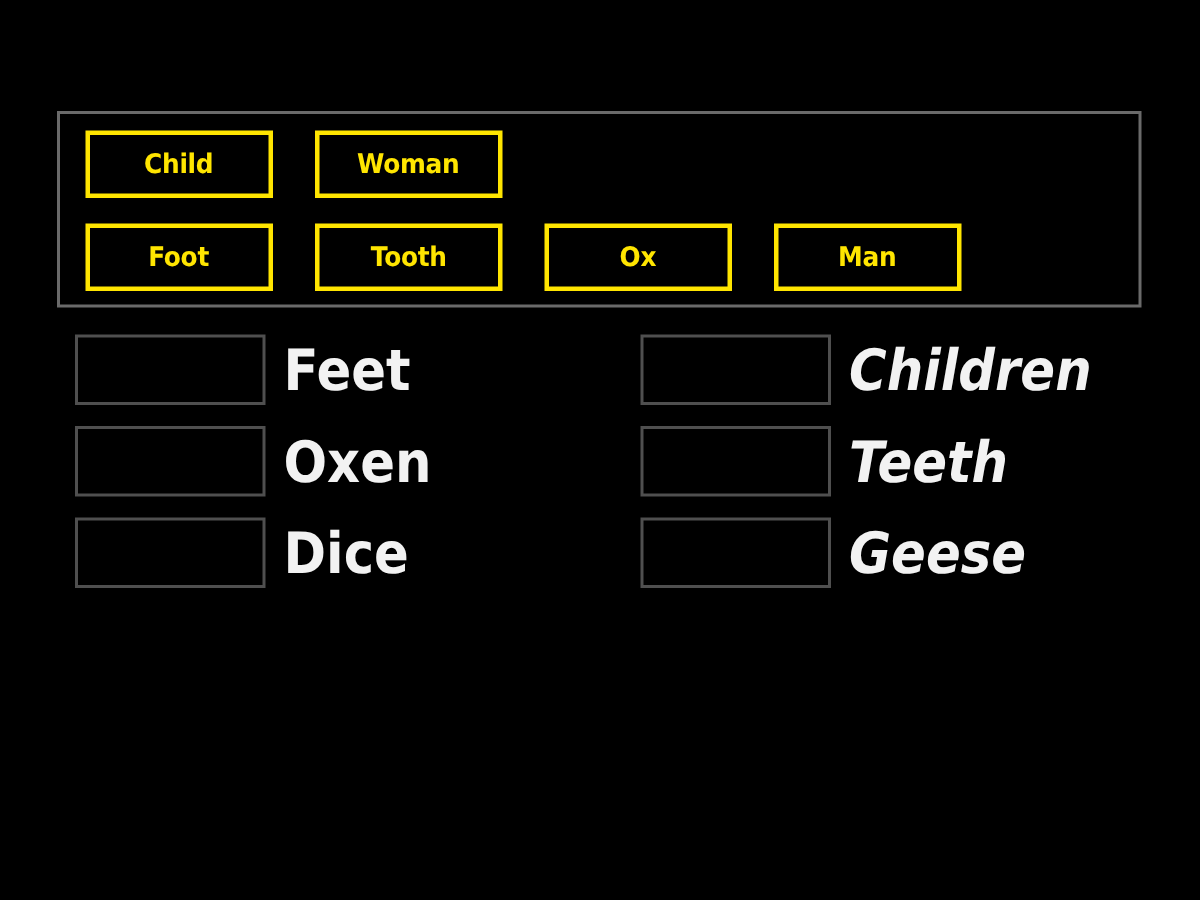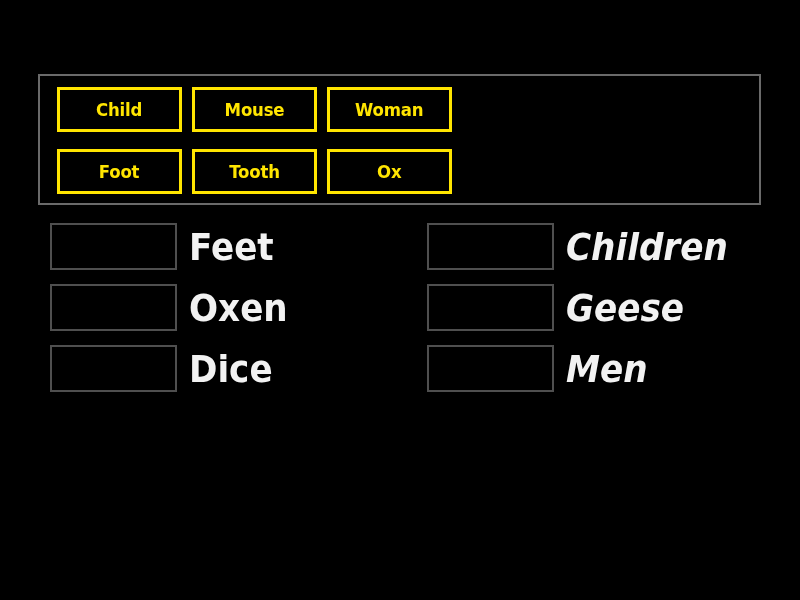--- a/index.html
+++ b/index.html
@@ -23,21 +23,21 @@
     width: 723px;
     height: 131px;
     box-sizing: border-box;
     border: 2px solid #6a6a6a;
     background: #000000;
   }
   .bank-row {
     position: absolute;
     left: 17px;
     display: flex;
-    gap: 10px;
+    gap: 28px;
   }
   .bank-row.row-1 { top: 11px; }
   .bank-row.row-2 { top: 73px; }
 
   .word-tile {
     width: 125px;
     height: 45px;
     box-sizing: border-box;
     border: 3px solid #ffe500;
     background: #000000;
@@ -101,36 +101,36 @@
 </head>
 <body>
 
 <div id="word-bank">
 
   <div class="bank-row row-1">
     <div class="word-tile">
       <span class="tile-label">Child</span>
     </div>
     <div class="word-tile">
-      <span class="tile-label">Mouse</span>
-    </div>
-    <div class="word-tile">
       <span class="tile-label">Woman</span>
     </div>
   </div>
 
   <div class="bank-row row-2">
     <div class="word-tile">
       <span class="tile-label">Foot</span>
     </div>
     <div class="word-tile">
       <span class="tile-label">Tooth</span>
     </div>
     <div class="word-tile">
       <span class="tile-label">Ox</span>
+    </div>
+    <div class="word-tile">
+      <span class="tile-label">Man</span>
     </div>
   </div>
 
 </div>
 
 <div id="answers">
 
   <div class="answer-col col-left">
 
     <div class="answer-row">
@@ -152,26 +152,26 @@
 
   </div>
 
   <div class="answer-col col-right">
 
     <div class="answer-row">
       <div class="drop-slot"></div>
       <div class="answer-label">Children</div>
     </div>
 
+    <div class="answer-row">
+      <div class="drop-slot"></div>
+      <div class="answer-label">Teeth</div>
+    </div>
 
     <div class="answer-row">
       <div class="drop-slot"></div>
       <div class="answer-label">Geese</div>
     </div>
 
-    <div class="answer-row">
-      <div class="drop-slot"></div>
-      <div class="answer-label">Men</div>
-    </div>
 
   </div>
 
 </div>
 
 </body></html>

